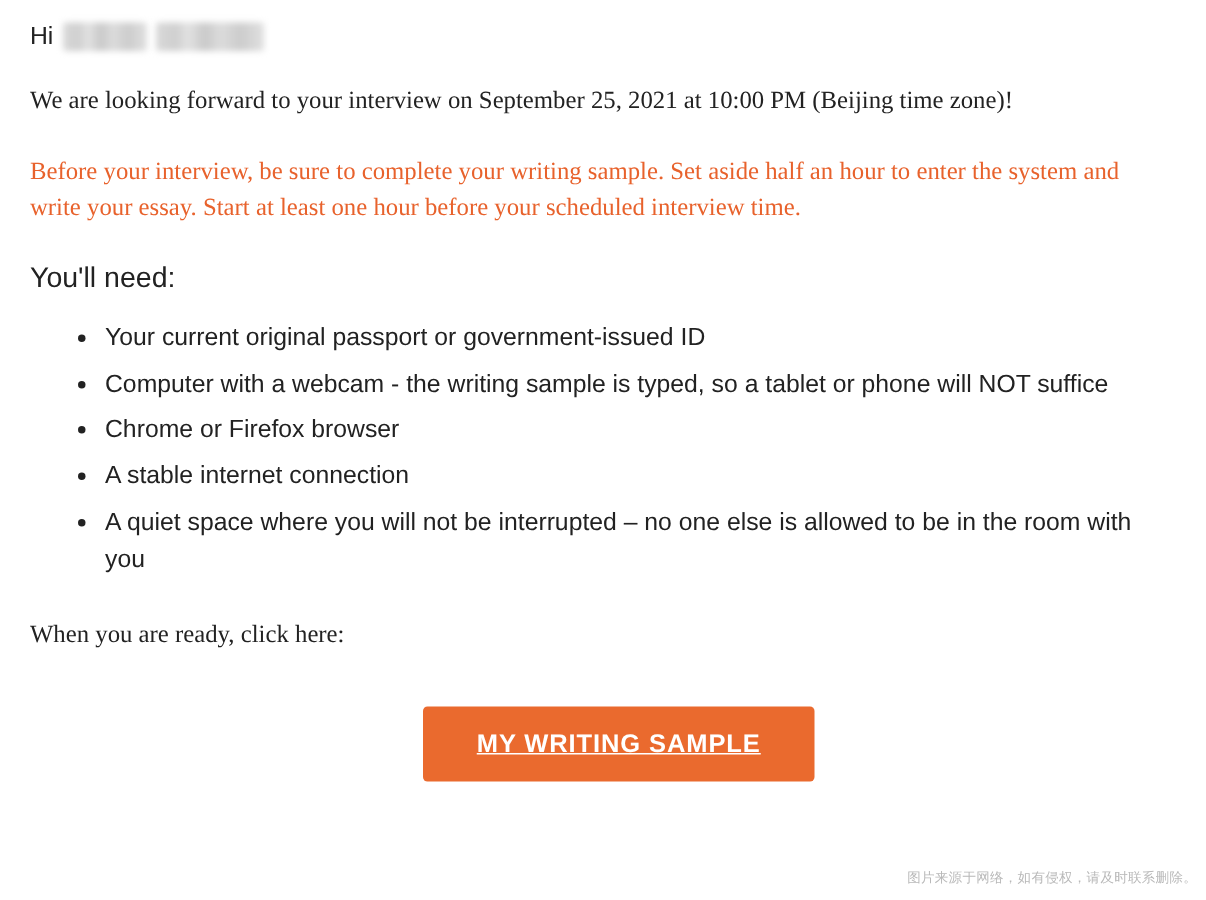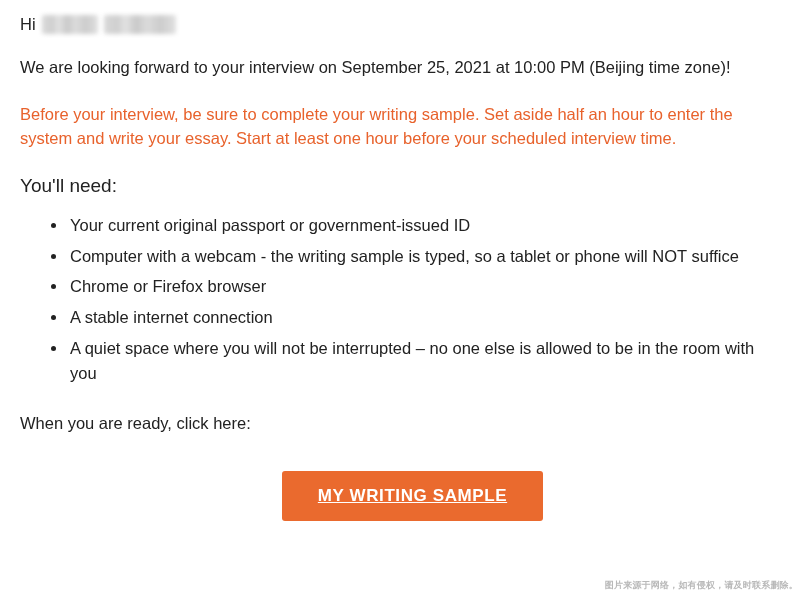--- a/index.html
+++ b/index.html
@@ -38,20 +38,21 @@
        #c9c9c9 45%, #dcdcdc 60%, #cccccc 78%, #e0e0e0 100%);
     filter: blur(2.2px);
   }
   .redact.a { width: 56px; }
   .redact.b { width: 72px; }
   .para {
     font-size: 16.5px;
     line-height: 1.48;
     margin: 0 0 22px 0;
     color: #222222;
+    font-family: Liberation Serif, serif;
   }
   .para.accent {
     color: #e8622c;
     margin-bottom: 22px;
   }
   .para.accent2 {
     color: #e8622c;
     margin-bottom: 24px;
   }
   .needs-label {
@@ -90,21 +91,20 @@
     margin-left: 48px;
   }
   .watermark {
     position: absolute;
     right: 6px;
     bottom: 8px;
     font-size: 9px;
     color: #b9b9b9;
     font-family: "DejaVu Sans", sans-serif;
     letter-spacing: 0.2px;
-    font-weight: bold;
   }
 </style>
 </head>
 <body>
 
 <div class="email-body">
 
   <p class="greeting">
     <span>Hi</span>
     <span class="redact a"></span>

